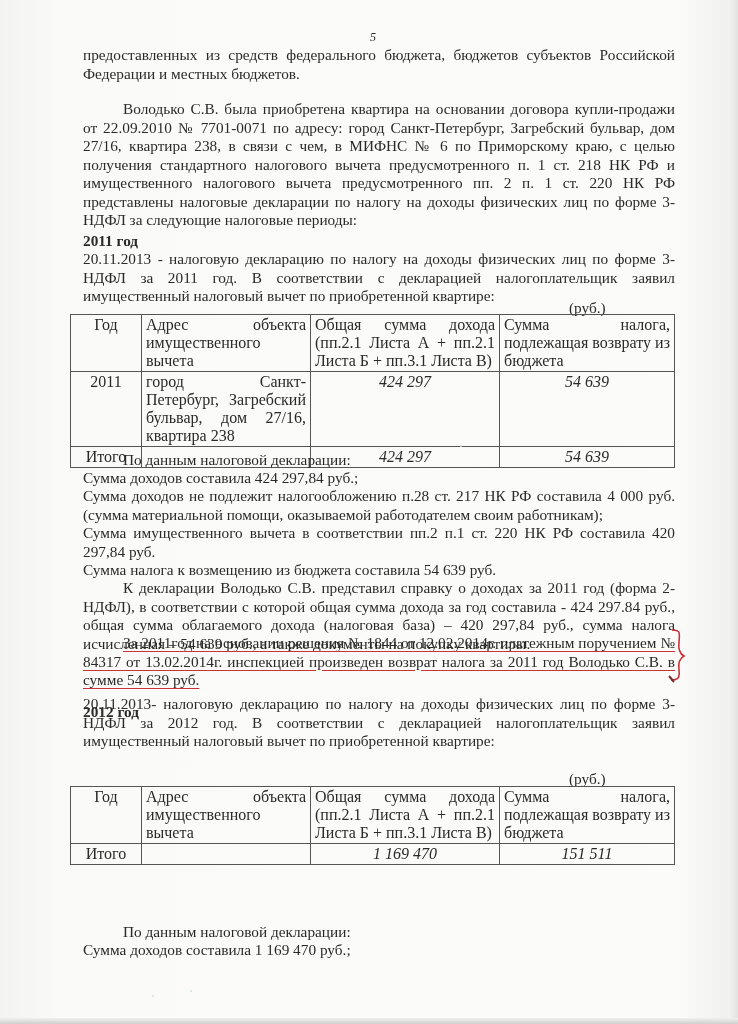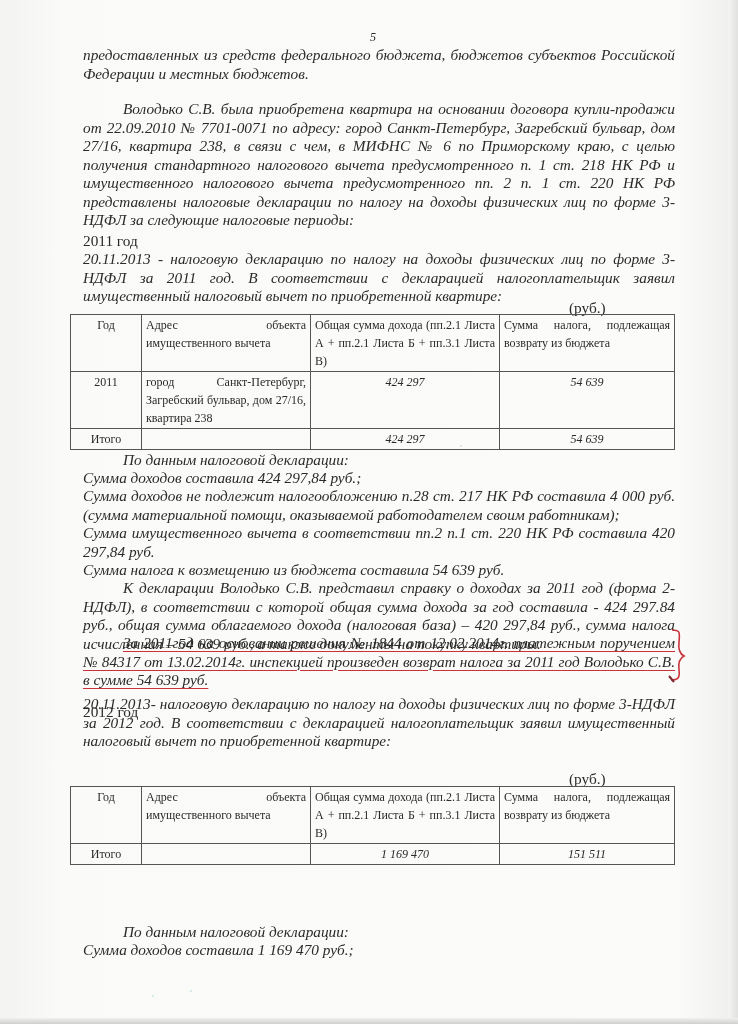--- a/index.html
+++ b/index.html
@@ -22,28 +22,28 @@
     position: absolute; left: 0; bottom: 0; width: 738px; height: 6px;
     background: linear-gradient(180deg, #f0f0ee, #cfcfcd);
   }
   .content {
     position: absolute; left: 83px; top: 0; width: 592px;
     font-size: 15.3px; line-height: 18.5px;
   }
   .page-num {
     position: absolute; left: 370px; top: 30px; font-size: 12px; font-style: italic;
   }
-  .p { text-align: justify; text-align-last: left; margin: 0; font-style: italic; }
+  .p { text-align: justify; text-align-last: left; margin: 0; }
   .indent { text-indent: 40px; }
   .abs { position: absolute; left: 0; width: 592px; }
-  .heading { font-weight: normal; }
+  .heading { font-weight: bold; }
   .unit { position: absolute; left: 458px; margin-left: 28px; }
   table.tax {
     position: absolute; left: -13px; width: 605px;
-    border-collapse: collapse; font-size: 12px; line-height: 18px; border-radius: 9px;
+    border-collapse: collapse; font-size: 16px; line-height: 18px; border-radius: 9px;
   }
   table.tax td {
     border: 1px solid #555; padding: 1px 4px 1px 4px; vertical-align: top;
   }
   td.c1 { width: 62px; text-align: center; }
   td.c2 { width: 160px; text-align: justify; text-align-last: left; margin-top: 48px; }
   td.c3 { width: 180px; text-align: justify; }
   td.c4 { text-align: justify; }
   td.num { text-align: center; font-style: italic; }
   .ul-red { text-decoration: underline; text-decoration-color: #c8333a; text-underline-offset: 3px; text-decoration-thickness: 1.3px; }

